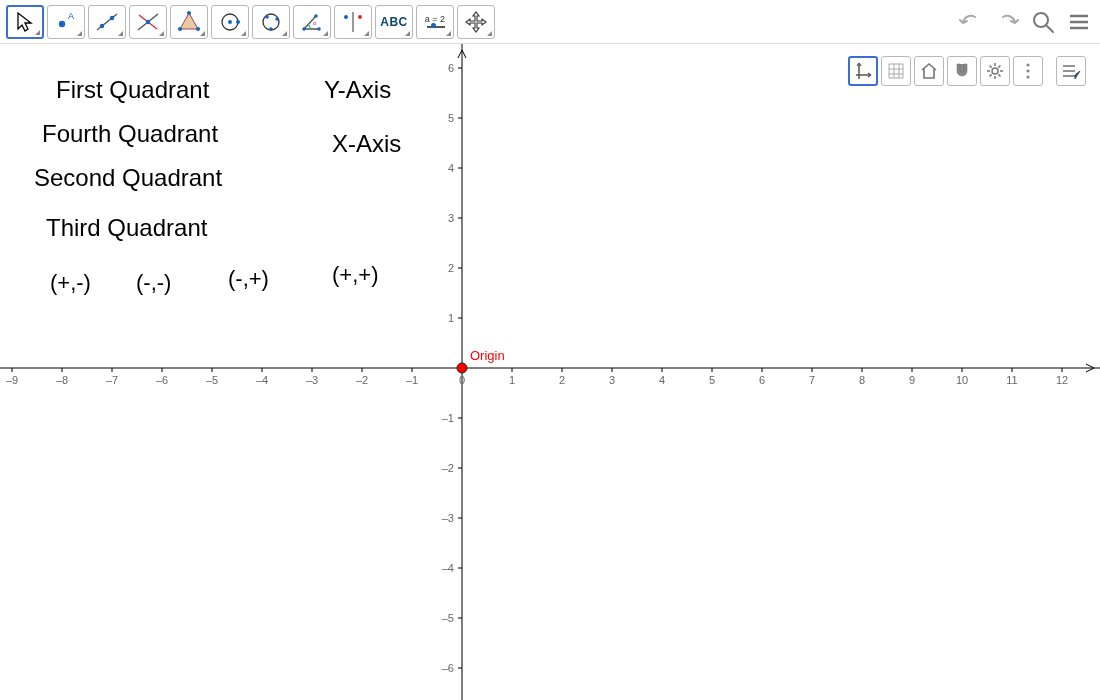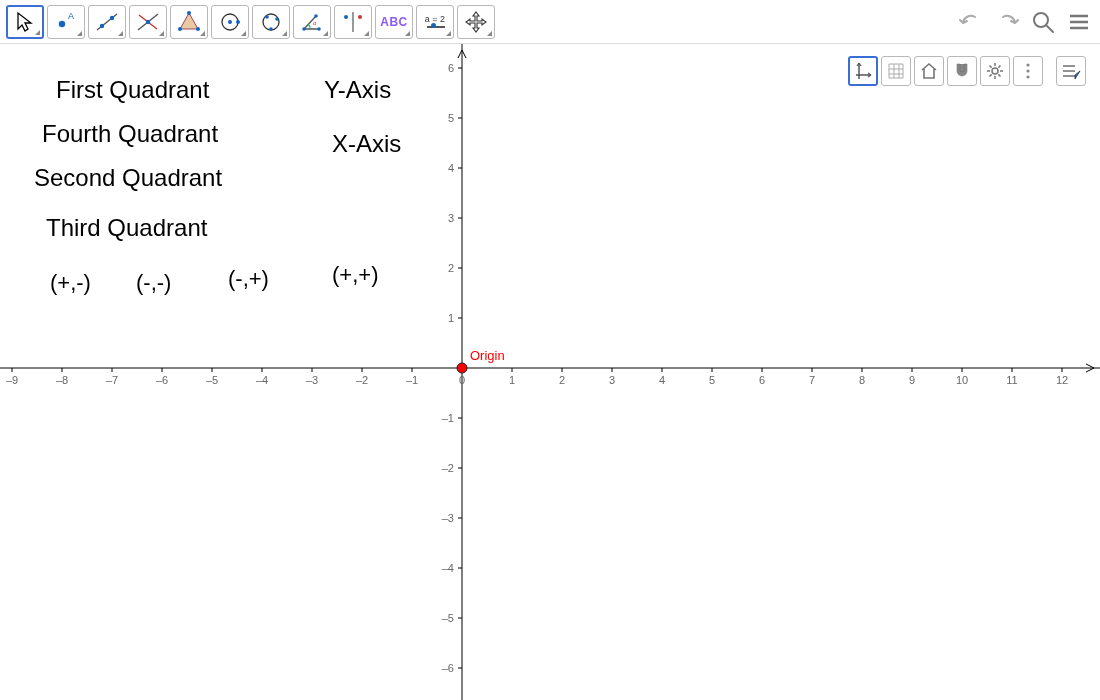--- a/index.html
+++ b/index.html
@@ -35,21 +35,21 @@
     background:#fff;
   }
   .vbtn {
     width:30px; height:30px; border:1px solid #b8b8b8; border-radius:3px;
     margin-left:3px; background:#fff; display:flex; align-items:center; justify-content:center;
     cursor:pointer;
   }
   .vbtn.selected { border:2px solid #3b6fd6; }
   .vbtn svg { width:20px; height:20px; }
   .vspacer { width:10px; }
-  .txtool { font-size:12px; color:#8b5cf6; letter-spacing:0.5px; font-weight:bold;}
+  .txtool { font-size:12px; color:#0c4a6e; letter-spacing:0.5px; font-weight:bold;}
   .sliderlbl { font-size:9px; color:#333; line-height:1; text-align:center;}
   .sliderline { width:18px; height:2px; background:#555; position:relative; margin-top:2px;}
   .sliderline::after { content:''; position:absolute; left:4px; top:-3px; width:5px; height:5px; border-radius:50%; background:#1565c0;}
 </style>
 </head>
 <body>
 
 <div class="toolbar">
   <div class="tool-btn selected">
     <svg viewBox="0 0 26 26">

